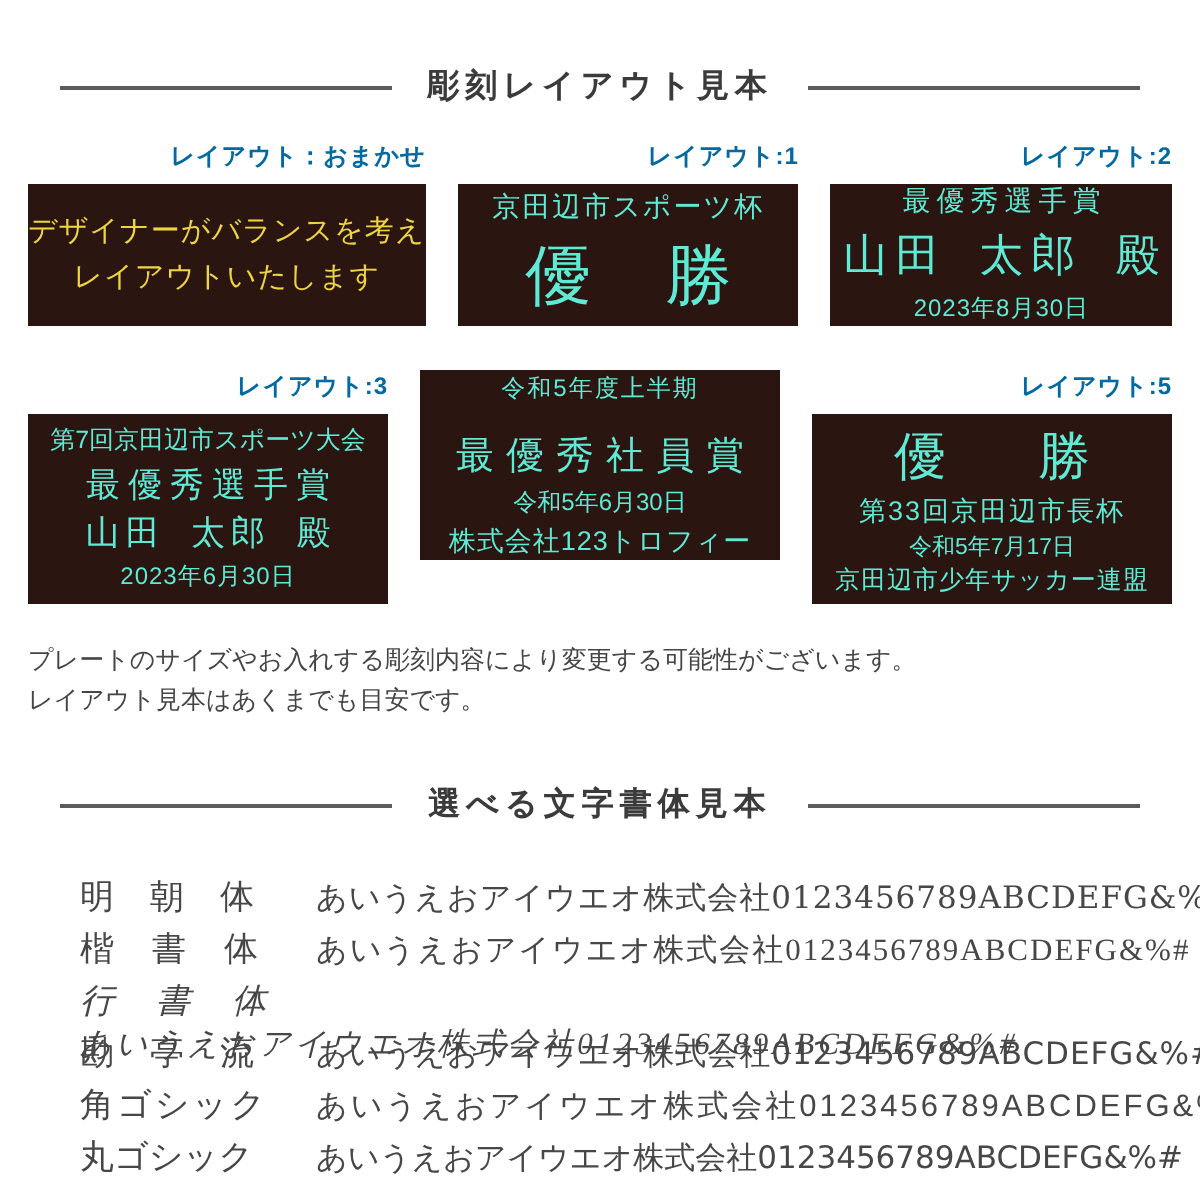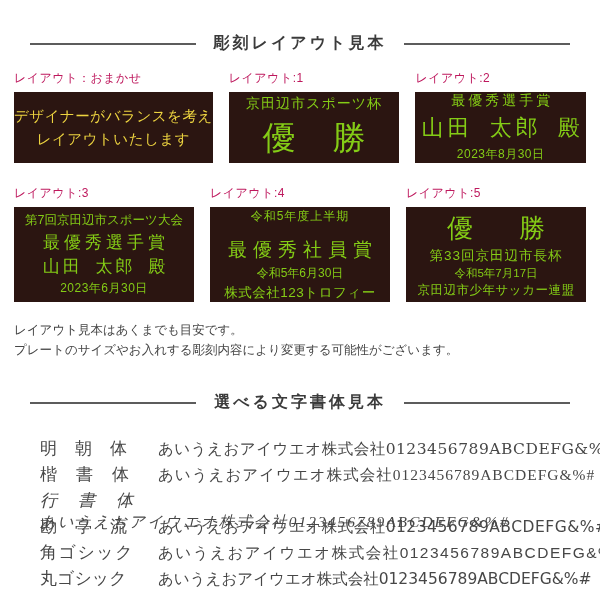--- a/index.html
+++ b/index.html
@@ -23,25 +23,25 @@
   #fonts-header  { margin-top: 32px; }
 
   
   .plates-grid {
     display: grid; grid-template-columns: repeat(3, 1fr);
     column-gap: 16px; padding: 0 14px;
   }
   .plates-grid.row1 { margin-top: 16px; }
   .plates-grid.row2 { margin-top: 22px; }
   .plate-group .plate-label {
-    font-size: 12px; font-weight: normal; color: #be185d;
-    letter-spacing: .5px; margin-bottom: 5px; white-space: nowrap;
+    font-size: 12px; font-weight: bold; color: #0369a1;
+    letter-spacing: .5px; margin-bottom: 5px; white-space: nowrap; text-align: right;
   }
   .plate {
-    background: #2b1511; color: #84cc16;
+    background: #2b1511; color: #5eead4;
     display: flex; flex-direction: column;
     align-items: center; justify-content: center;
     text-align: center; white-space: nowrap; overflow: hidden;
   }
   .row1 .plate { height: 71px; }
   .row2 .plate { height: 95px; }
   .plate-omakase { color: #edd440; }
 
   
   .p0-l  { font-size: 14.5px; letter-spacing: .5px; line-height: 1.55; }
@@ -119,42 +119,41 @@
     <div class="plate-group">
       <div class="plate-label">レイアウト:3</div>
       <div class="plate">
         <div class="p3-l1">第7回京田辺市スポーツ大会</div>
         <div class="p3-l2">最優秀選手賞</div>
         <div class="p3-l3">山田 太郎 殿</div>
         <div class="p3-l4">2023年6月30日</div>
       </div>
     </div>
     <div class="plate-group">
-      <div class="plate-label">レイアウト:4</div>
       <div class="plate">
         <div class="p4-l1">令和5年度上半期</div>
         <div class="p4-l2">最優秀社員賞</div>
         <div class="p4-l3">令和5年6月30日</div>
         <div class="p4-l4">株式会社123トロフィー</div>
       </div>
     </div>
     <div class="plate-group">
       <div class="plate-label">レイアウト:5</div>
       <div class="plate">
         <div class="p5-l1">優　勝</div>
         <div class="p5-l2">第33回京田辺市長杯</div>
         <div class="p5-l3">令和5年7月17日</div>
         <div class="p5-l4">京田辺市少年サッカー連盟</div>
       </div>
     </div>
   </div>
 
   <div class="notes">
+    <div>プレートのサイズやお入れする彫刻内容により変更する可能性がございます。</div>
     <div>レイアウト見本はあくまでも目安です。</div>
-    <div>プレートのサイズやお入れする彫刻内容により変更する可能性がございます。</div>
   </div>
 
   <div class="sec-header" id="fonts-header">
     <div class="hline"></div>
     <div class="sec-title">選べる文字書体見本</div>
     <div class="hline"></div>
   </div>
 
   <div class="font-table">
     <div class="font-row f-mincho">

